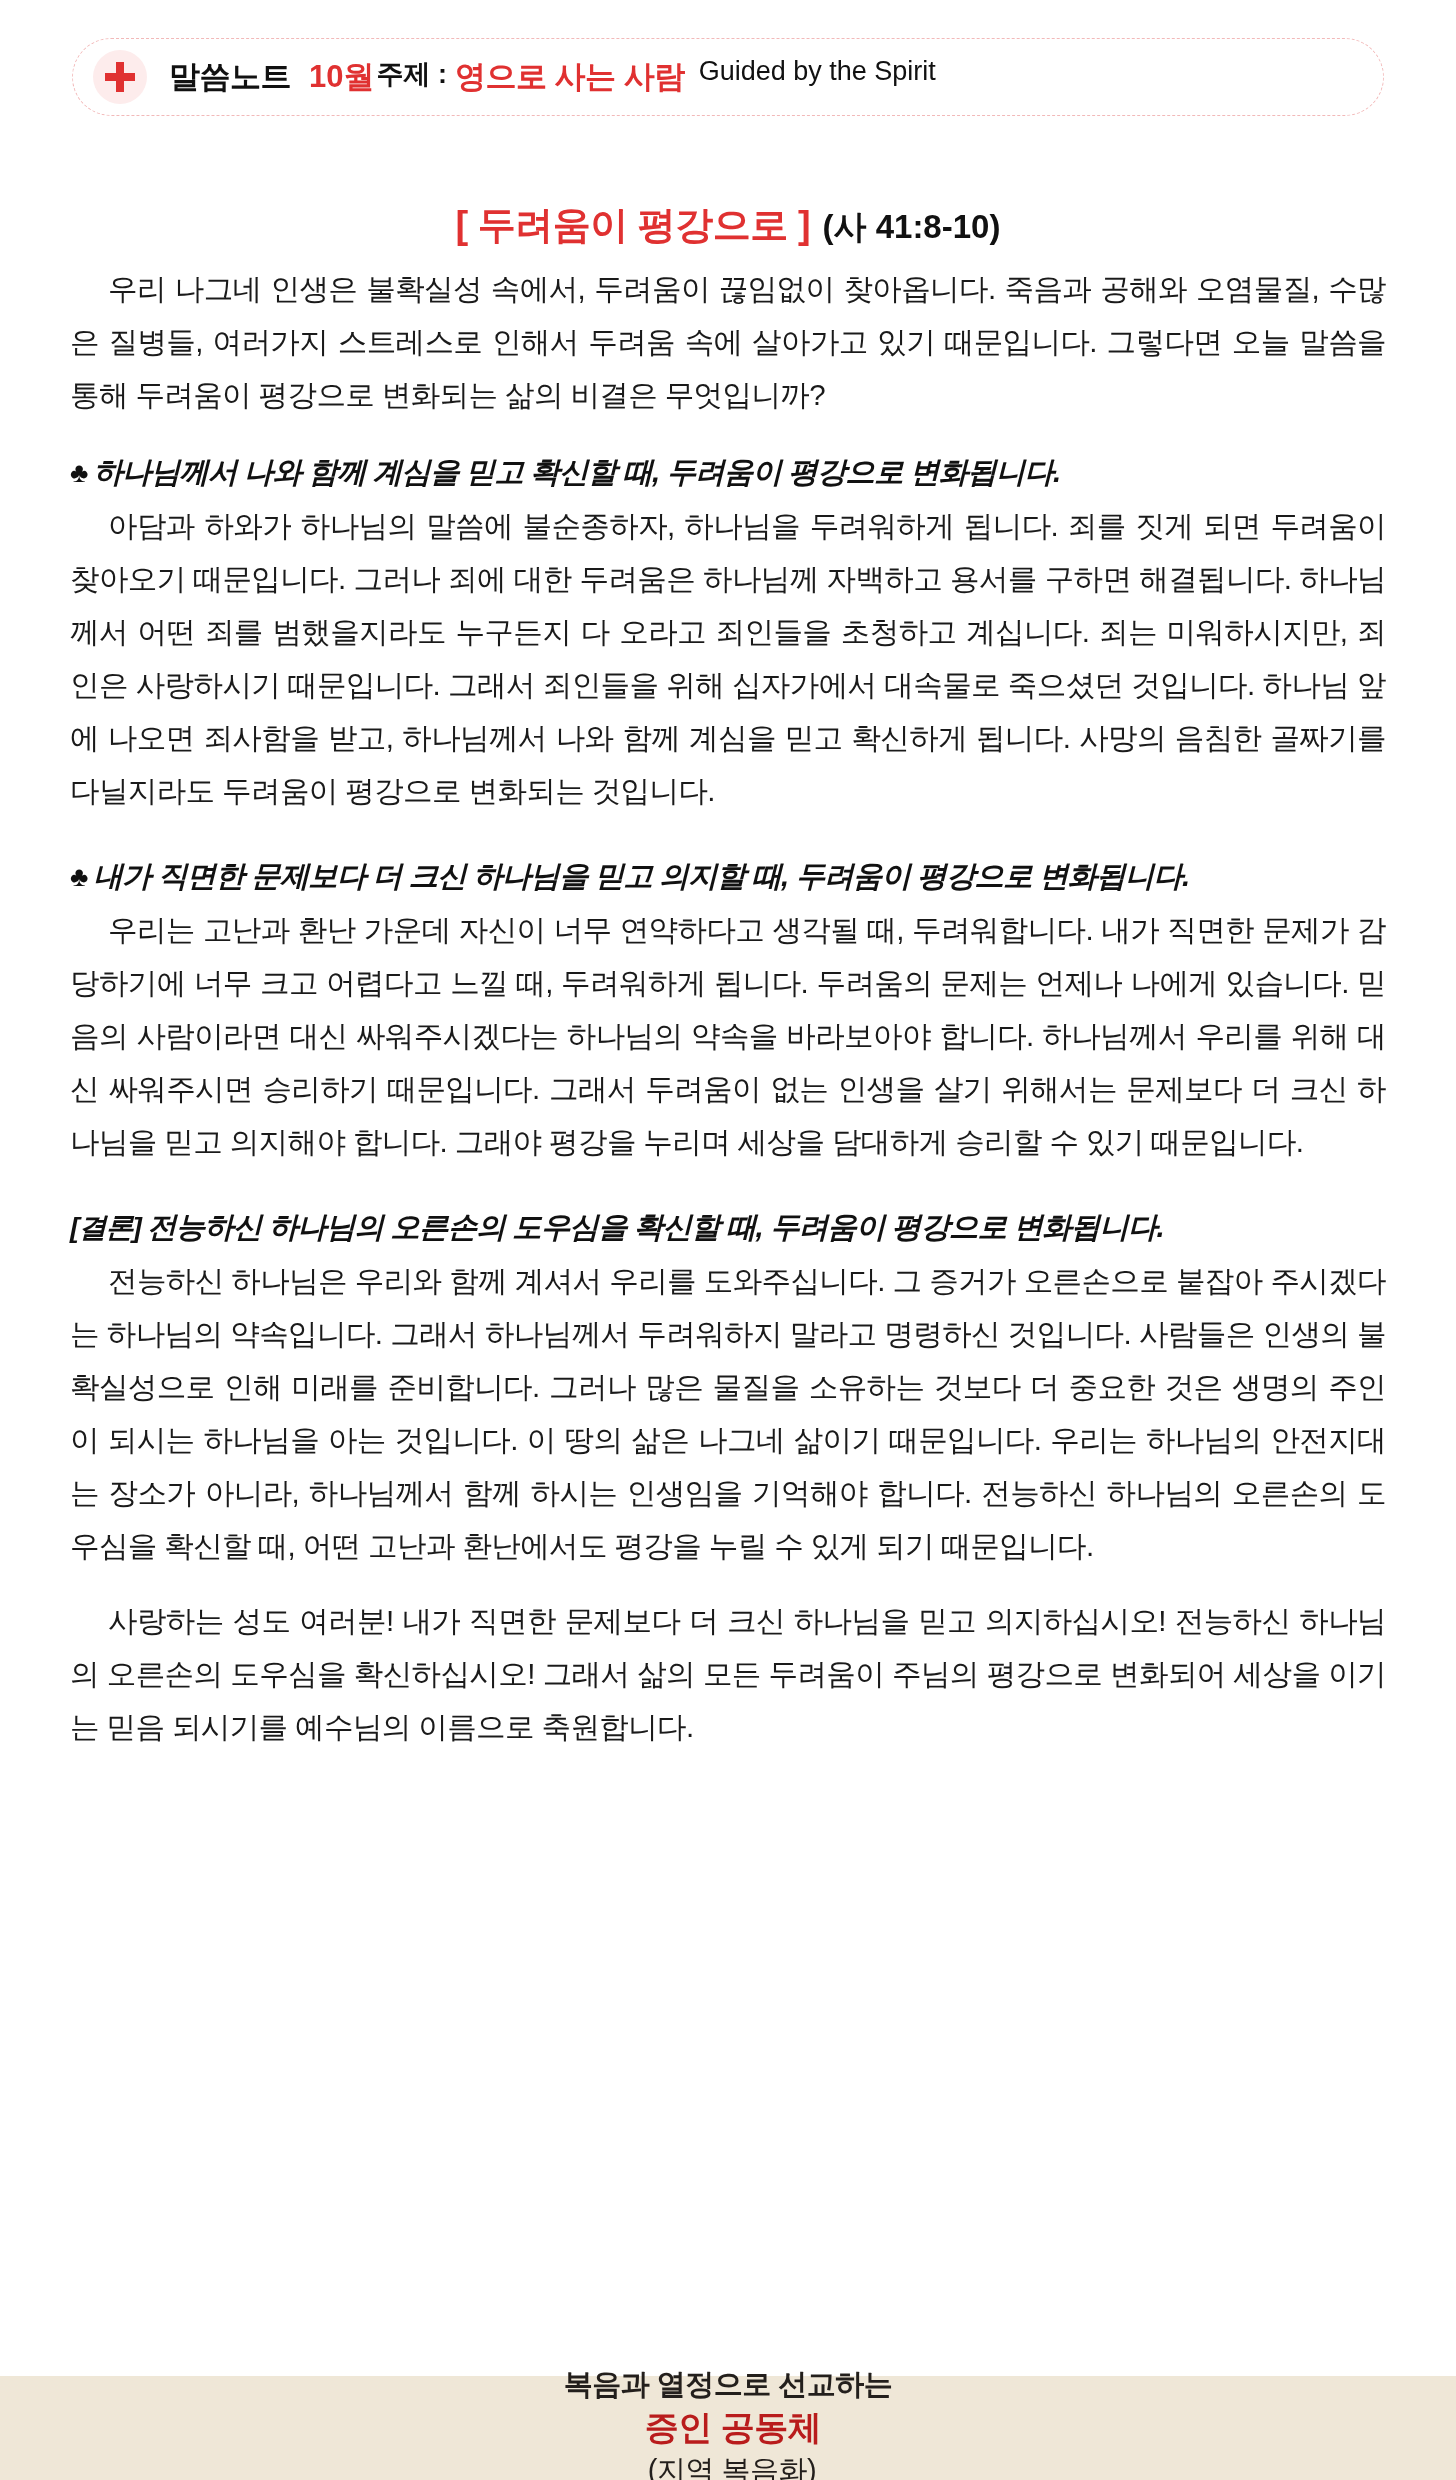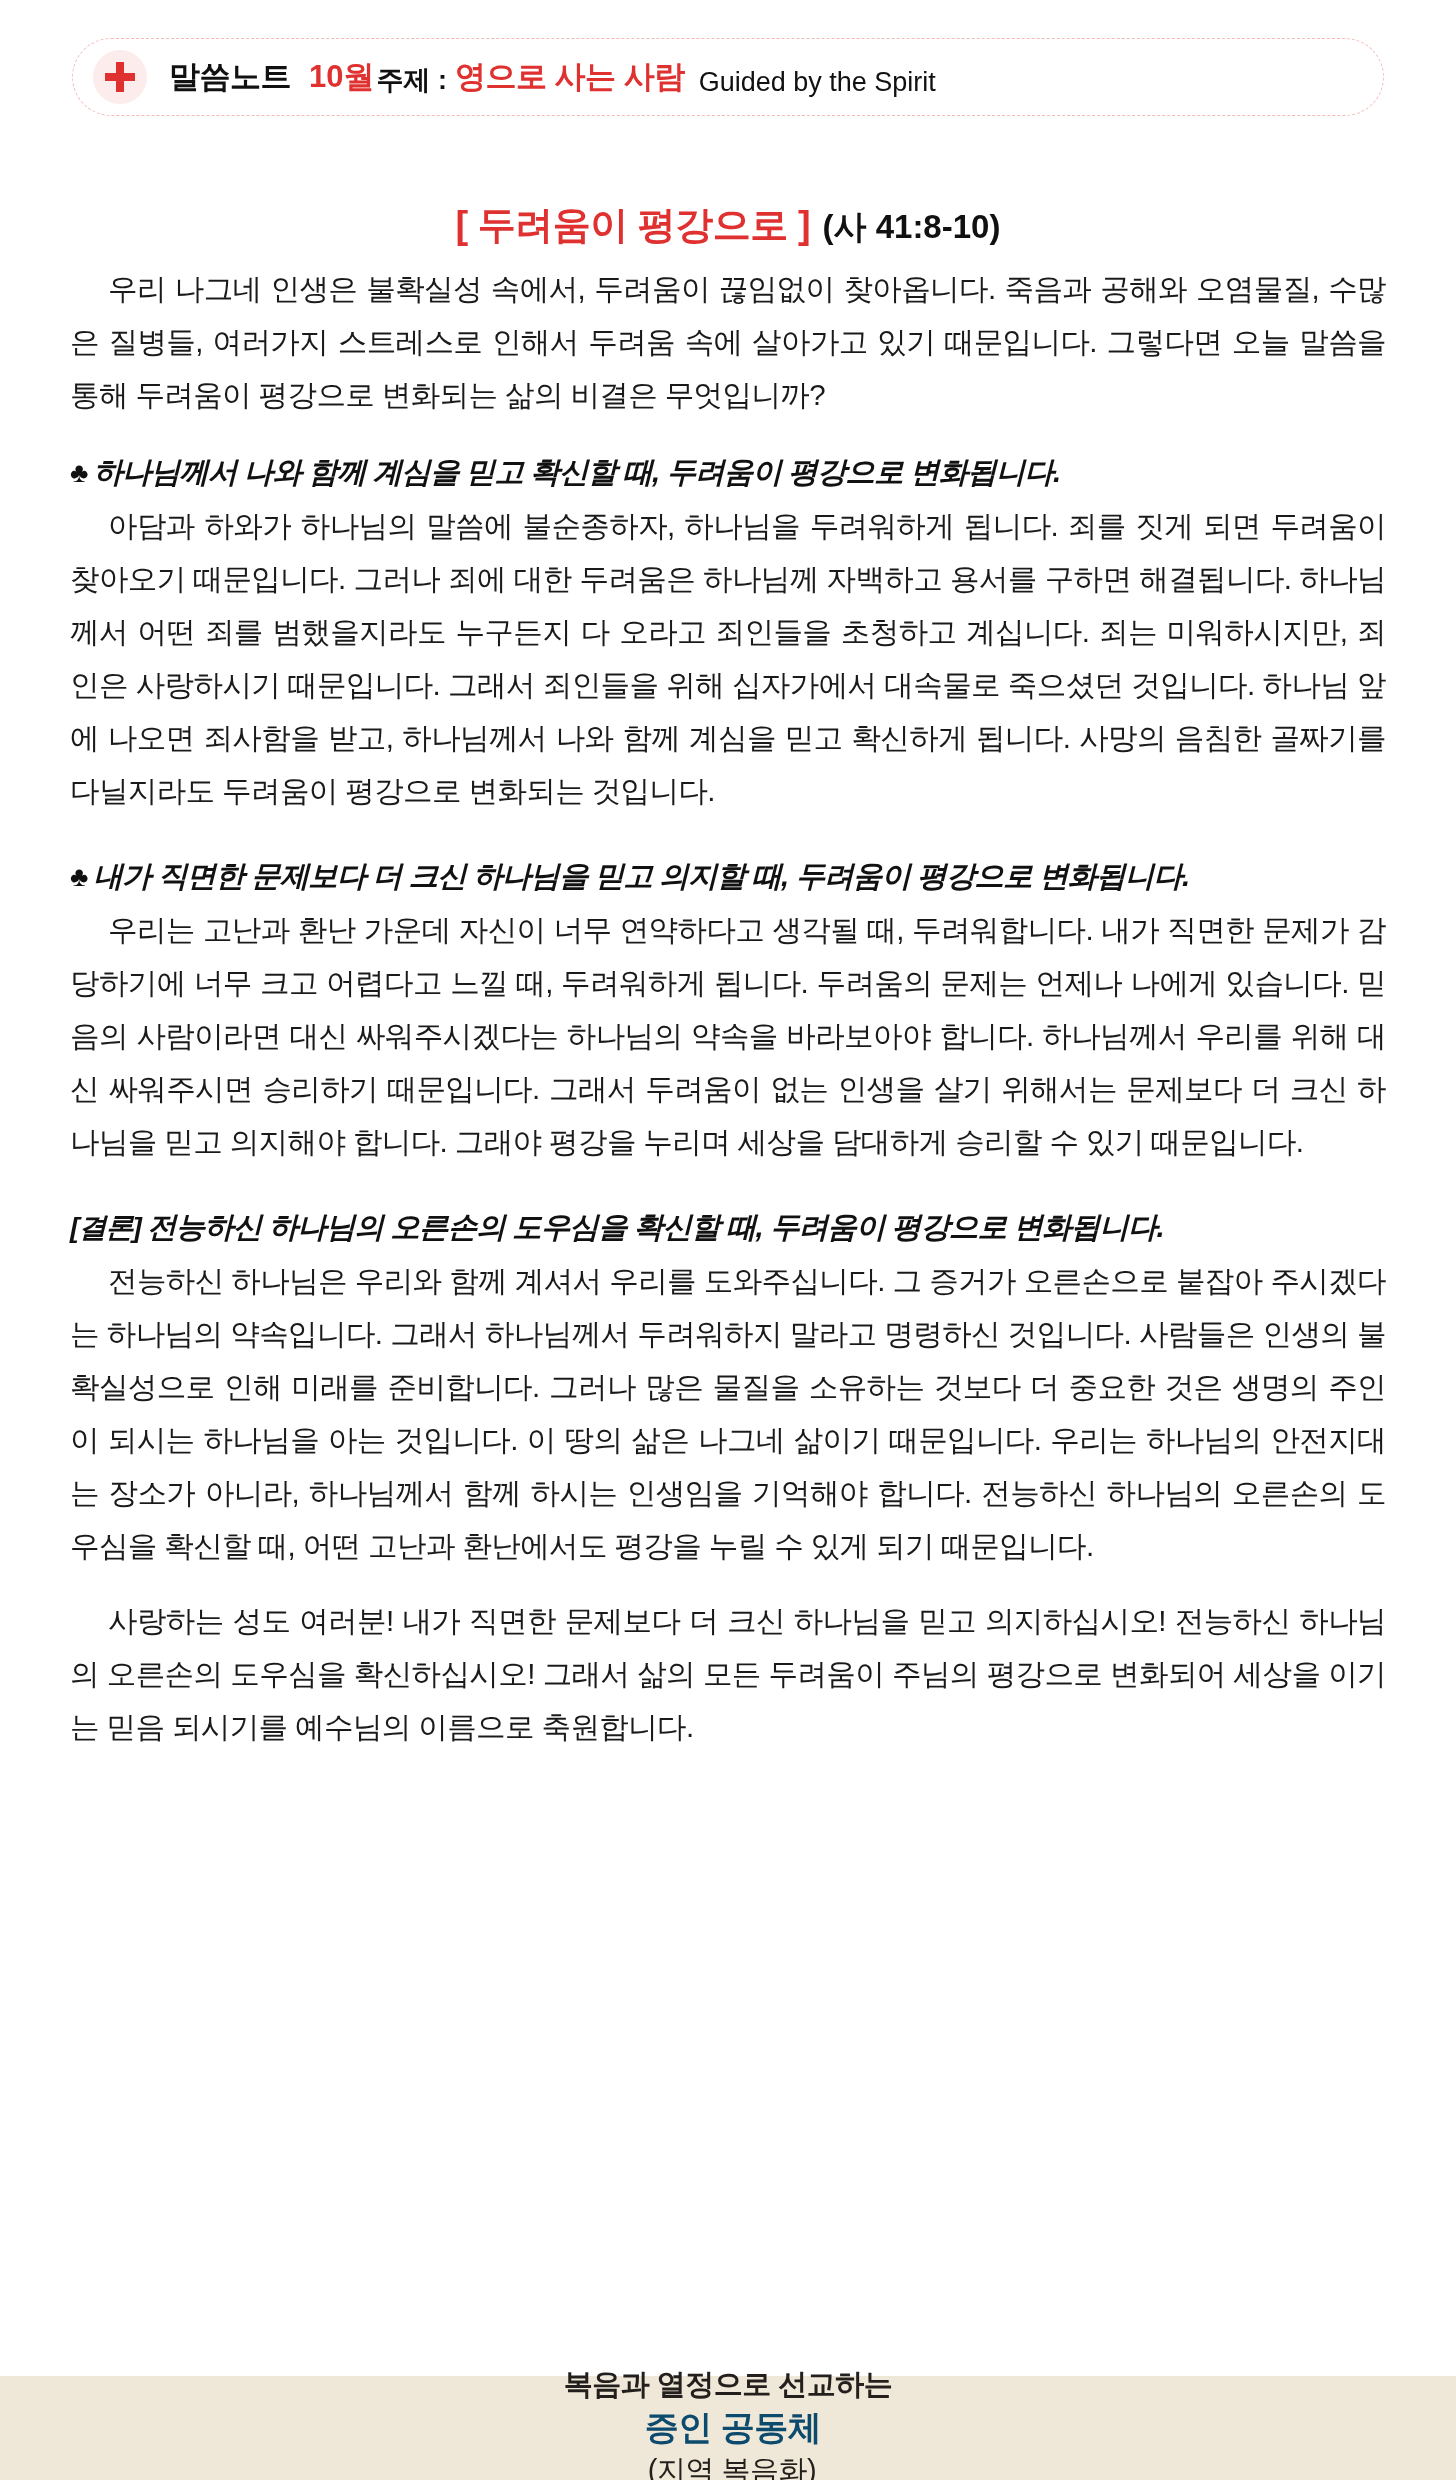--- a/index.html
+++ b/index.html
@@ -45,21 +45,21 @@
     display: flex;
     align-items: center;
     justify-content: center;
     flex: 0 0 auto;
     margin-right: 22px;
   }
   .cross-badge svg { display: block; }
 
   .header-text {
     display: flex;
-    align-items: flex-end;
+    align-items: flex-start;
     white-space: nowrap;
   }
   .hdr-note {
     font-size: 31px;
     font-weight: bold;
     letter-spacing: -0.5px;
     color: #111;
   }
   .hdr-month {
     font-size: 31px;
@@ -161,21 +161,21 @@
   }
   .footer-a {
     font-size: 29px;
     font-weight: bold;
     color: #231f1c;
     letter-spacing: -0.5px;
   }
   .footer-b {
     font-size: 34px;
     font-weight: bold;
-    color: #0c4a6e;
+    color: #b91c1c;
     letter-spacing: -0.5px;
     margin-left: 10px;
   }
   .footer-c {
     font-size: 29px;
     font-weight: normal;
     color: #231f1c;
     letter-spacing: -0.5px;
     margin-left: 8px;
   }

